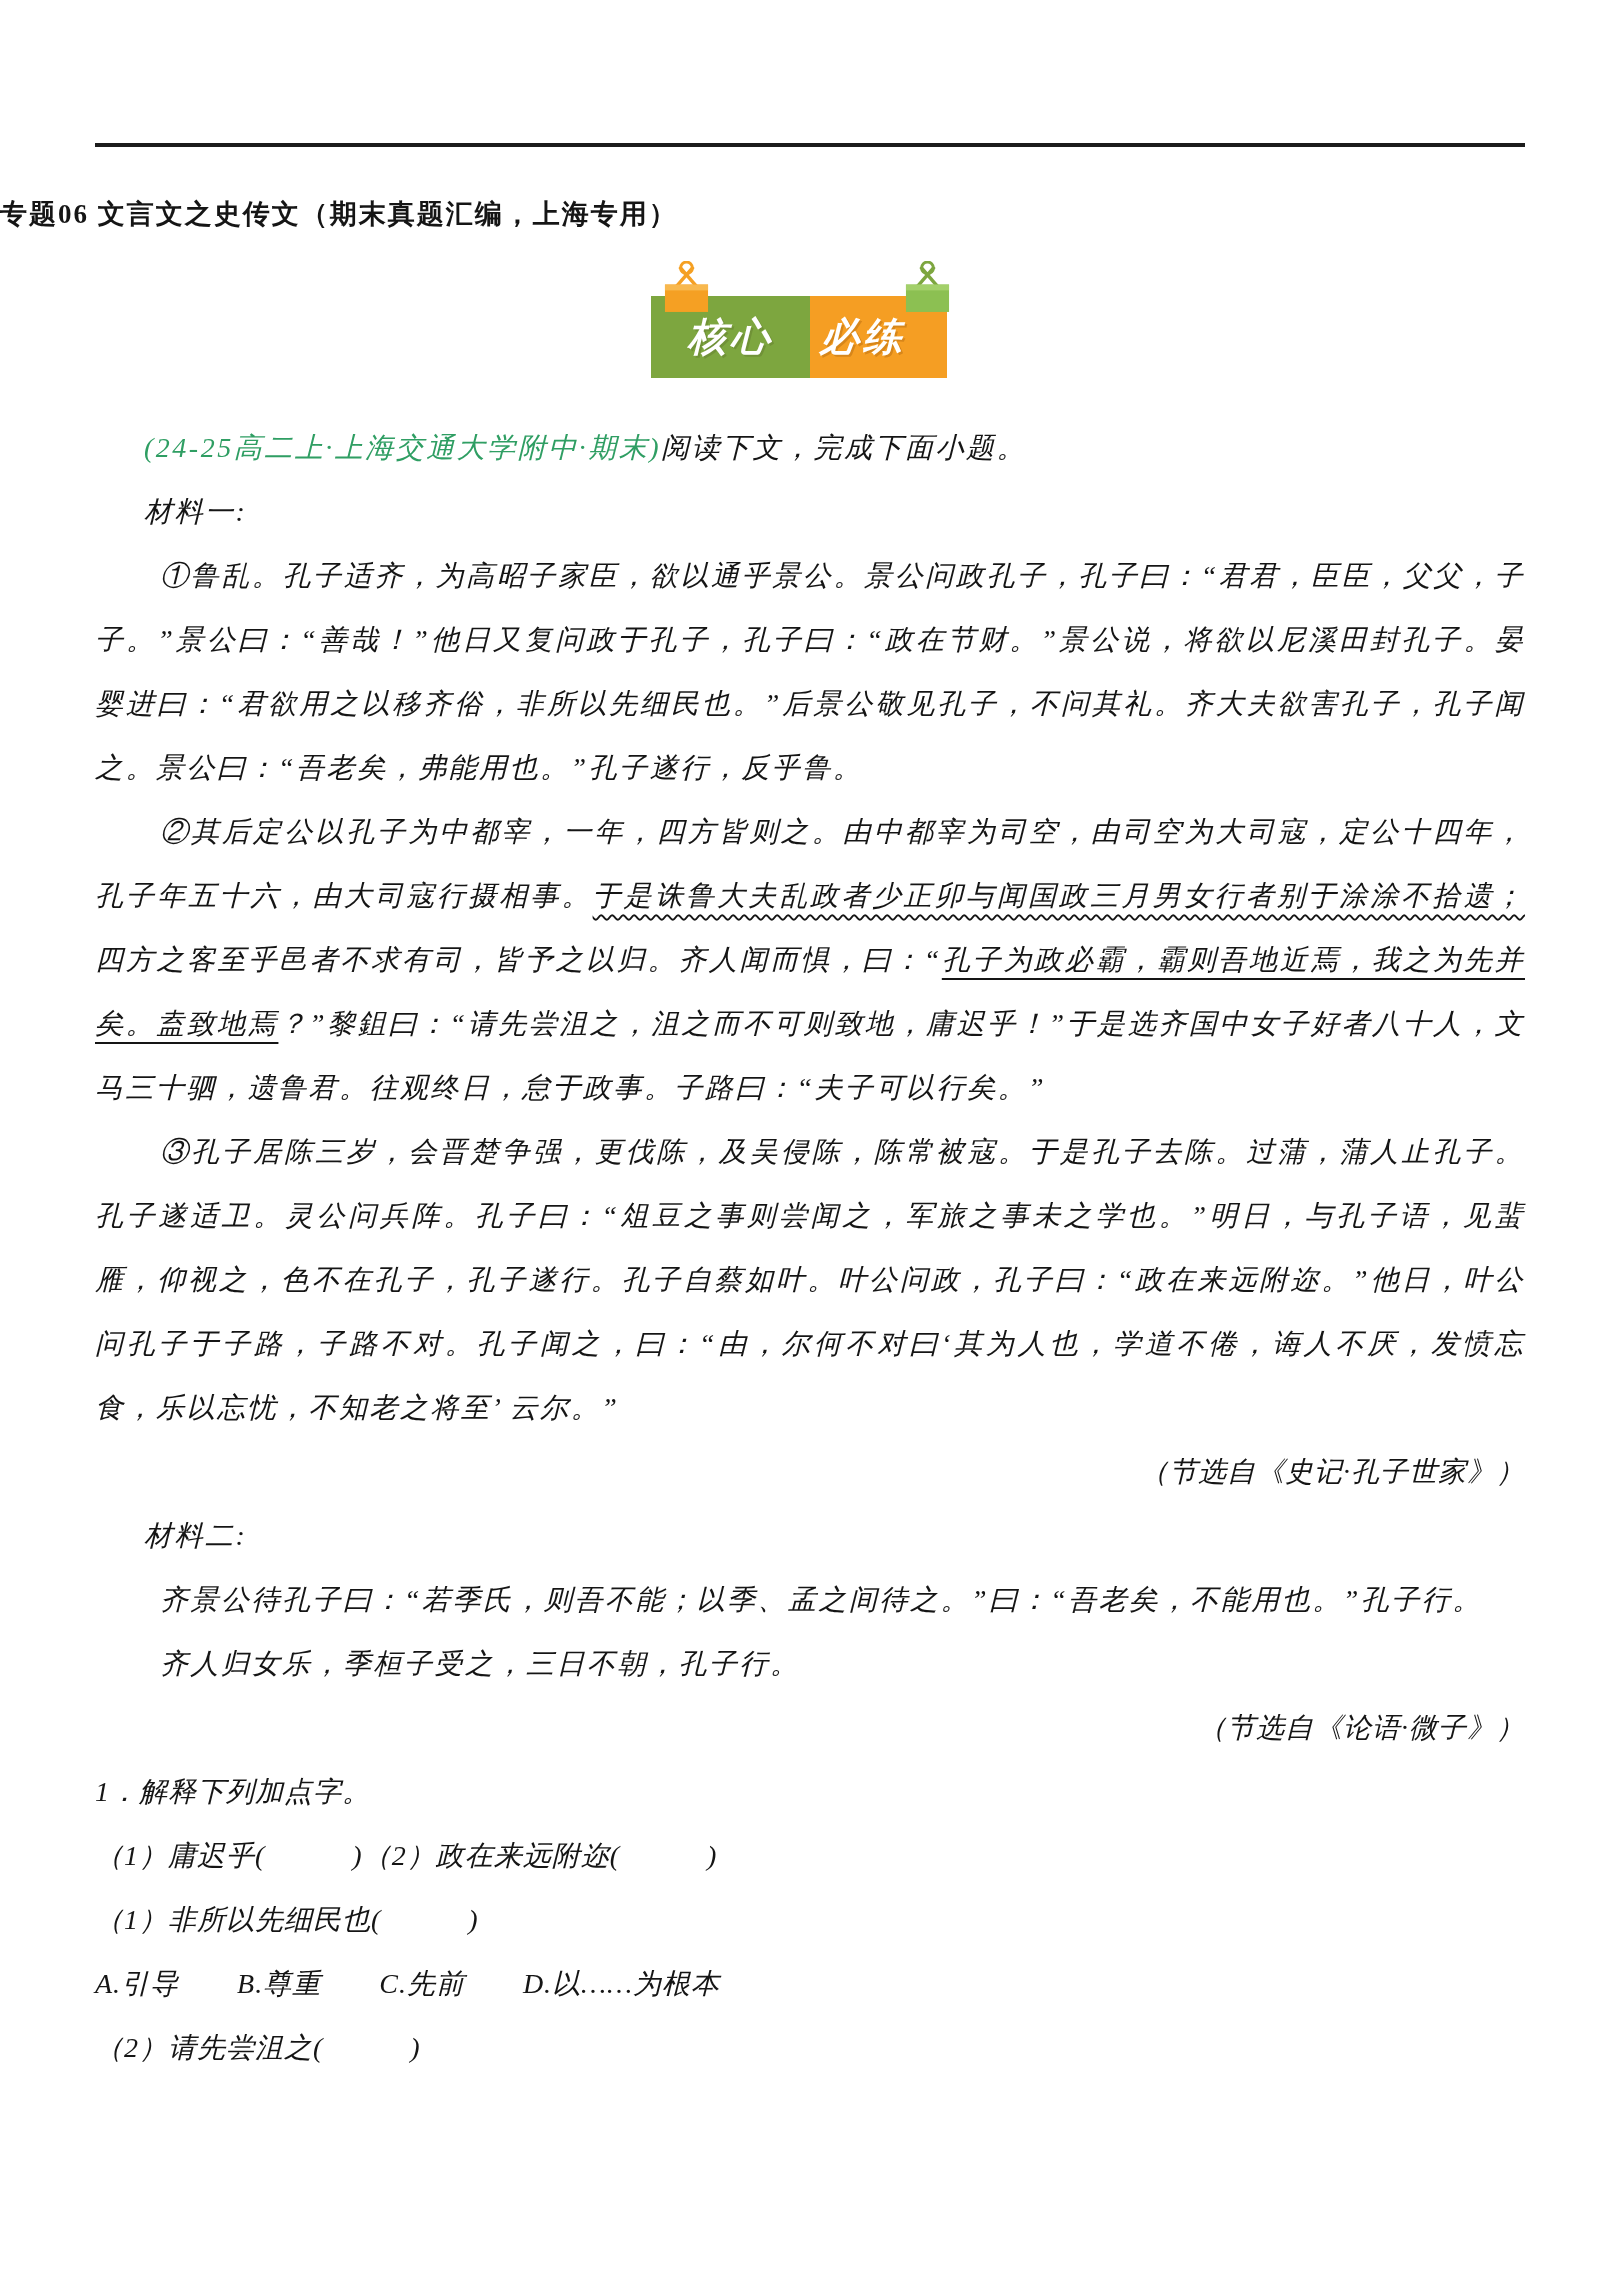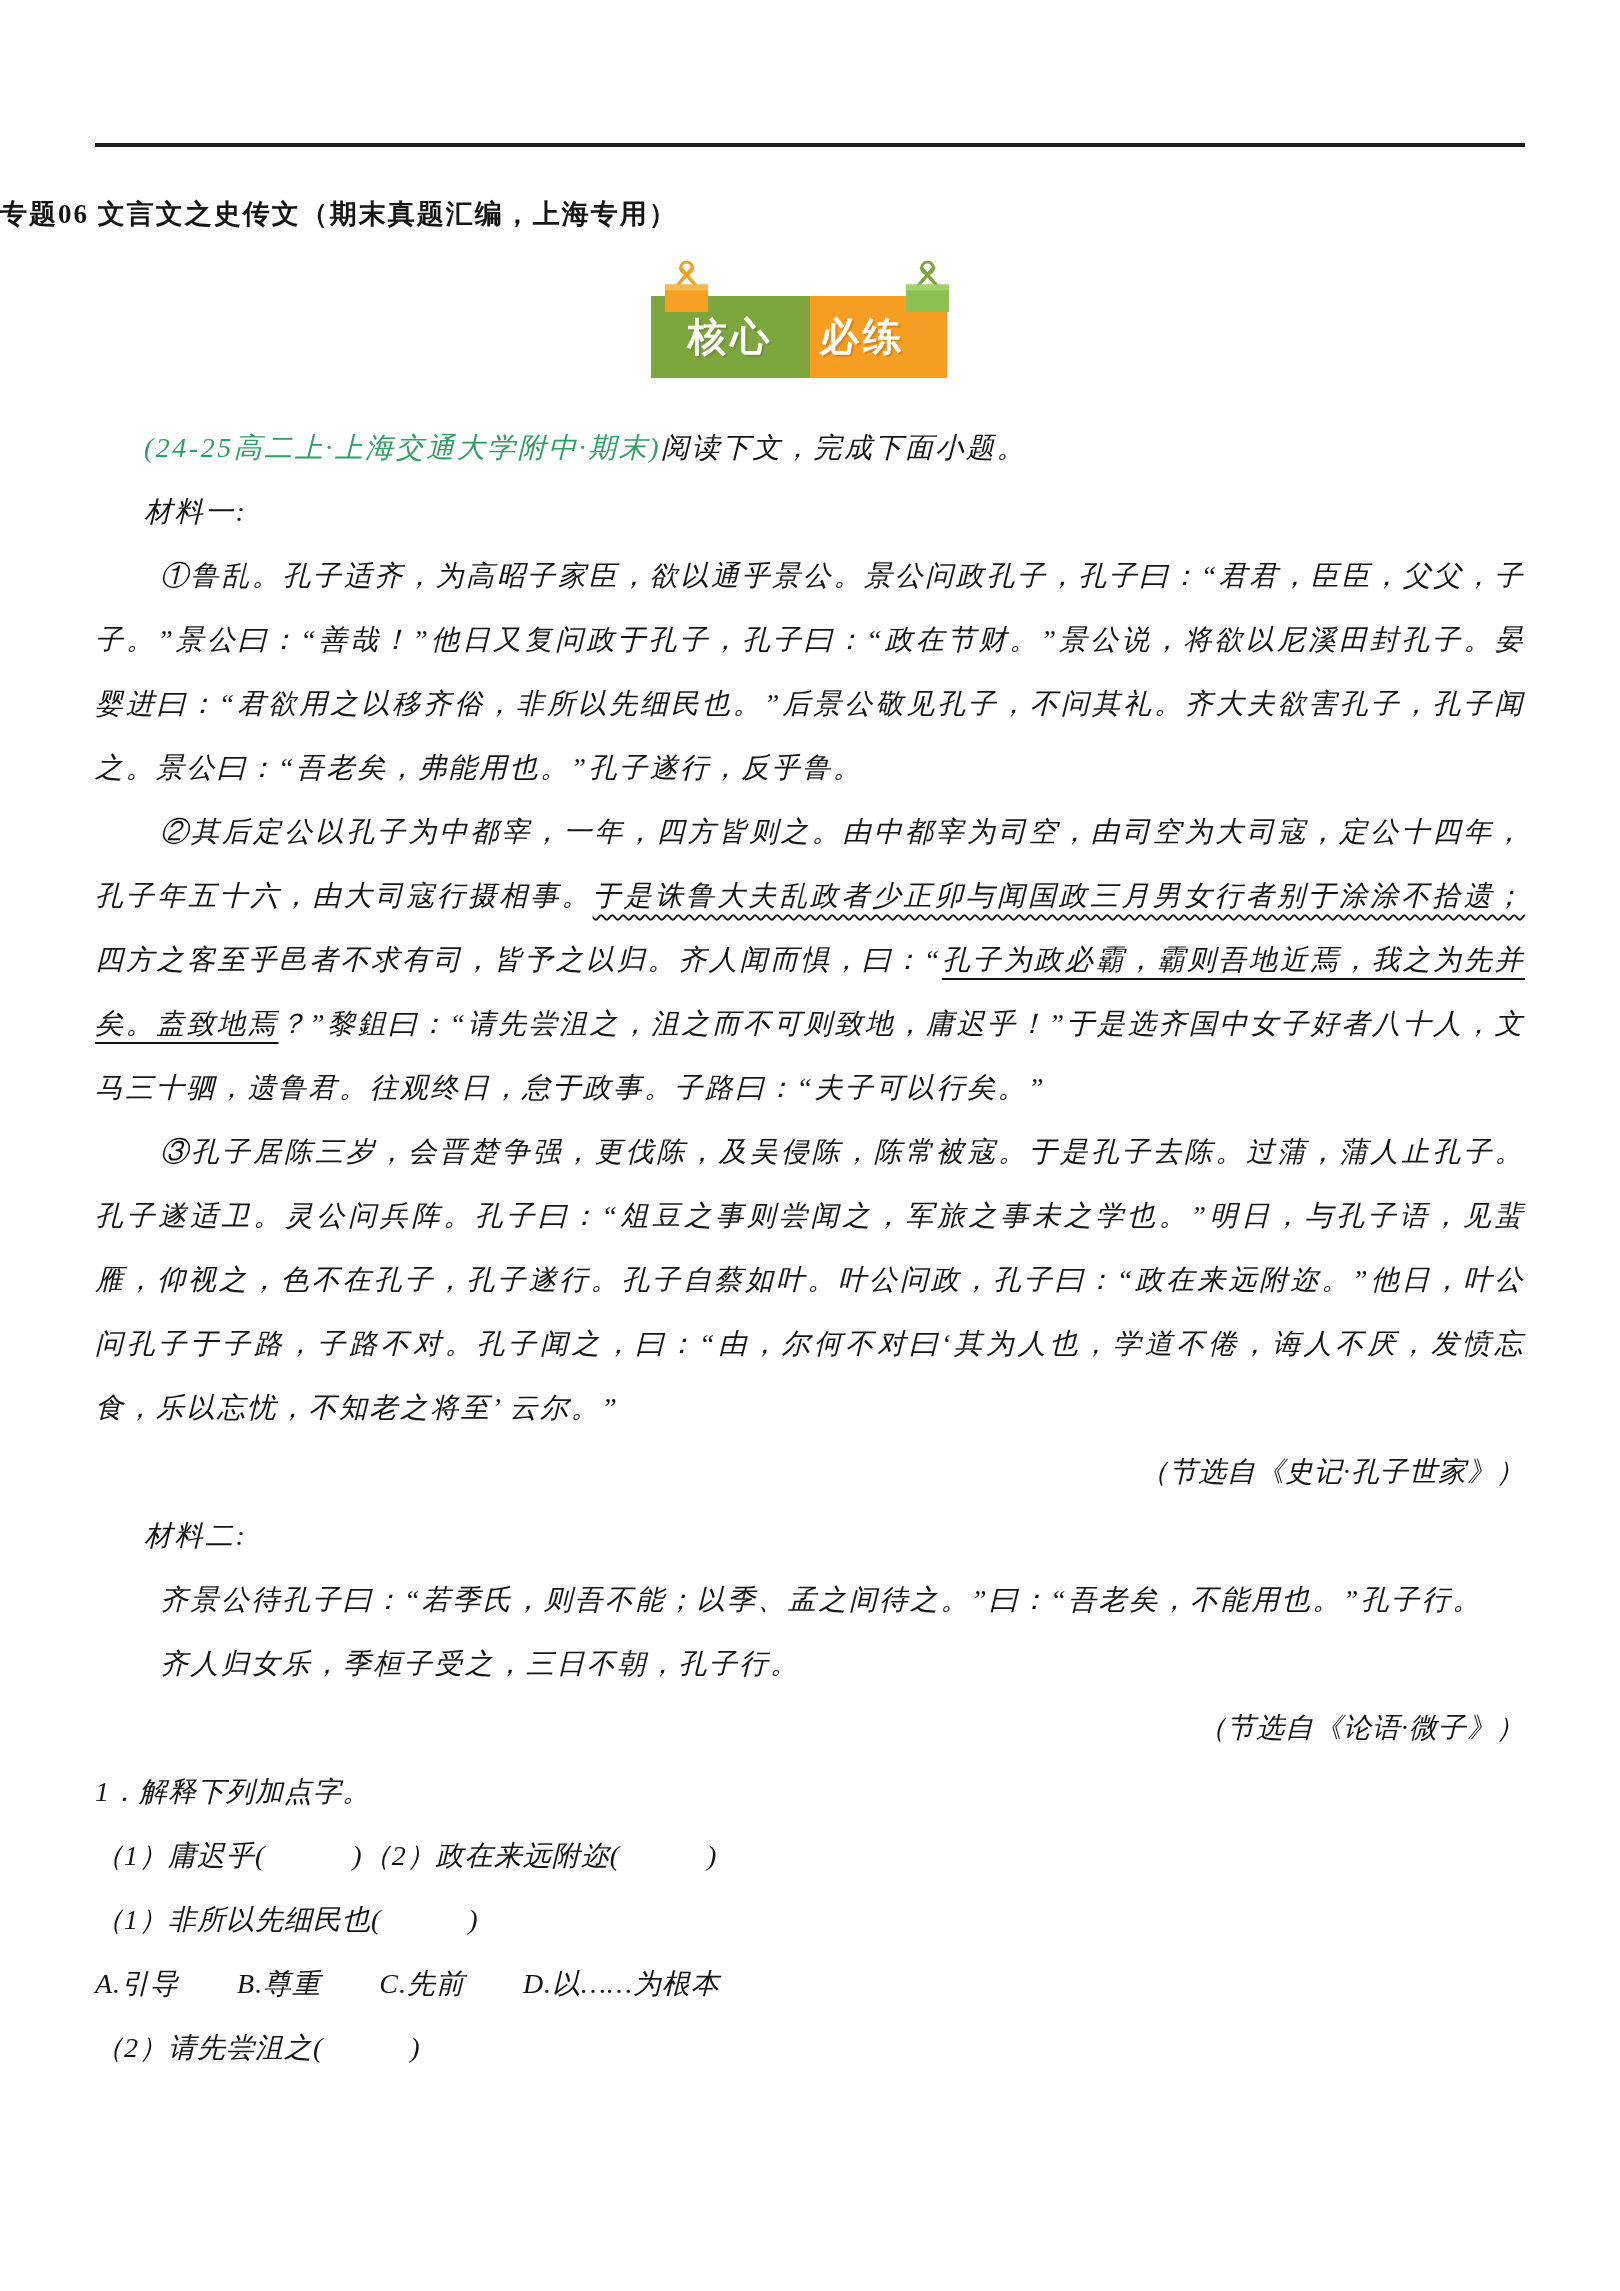--- a/index.html
+++ b/index.html
@@ -31,20 +31,21 @@
     letter-spacing: 2px;
     margin-top: 43px;
   }
   .banner {
     position: absolute;
     top: 296px;
     left: 651px;
     width: 320px;
     height: 82px;
     display: flex;
+    font-style: italic;
   }
   .banner-left {
     width: 159px;
     height: 82px;
     display: flex;
     align-items: center;
     justify-content: center;
     color: #ffffff;
     font-size: 39px;
     font-weight: bold;

